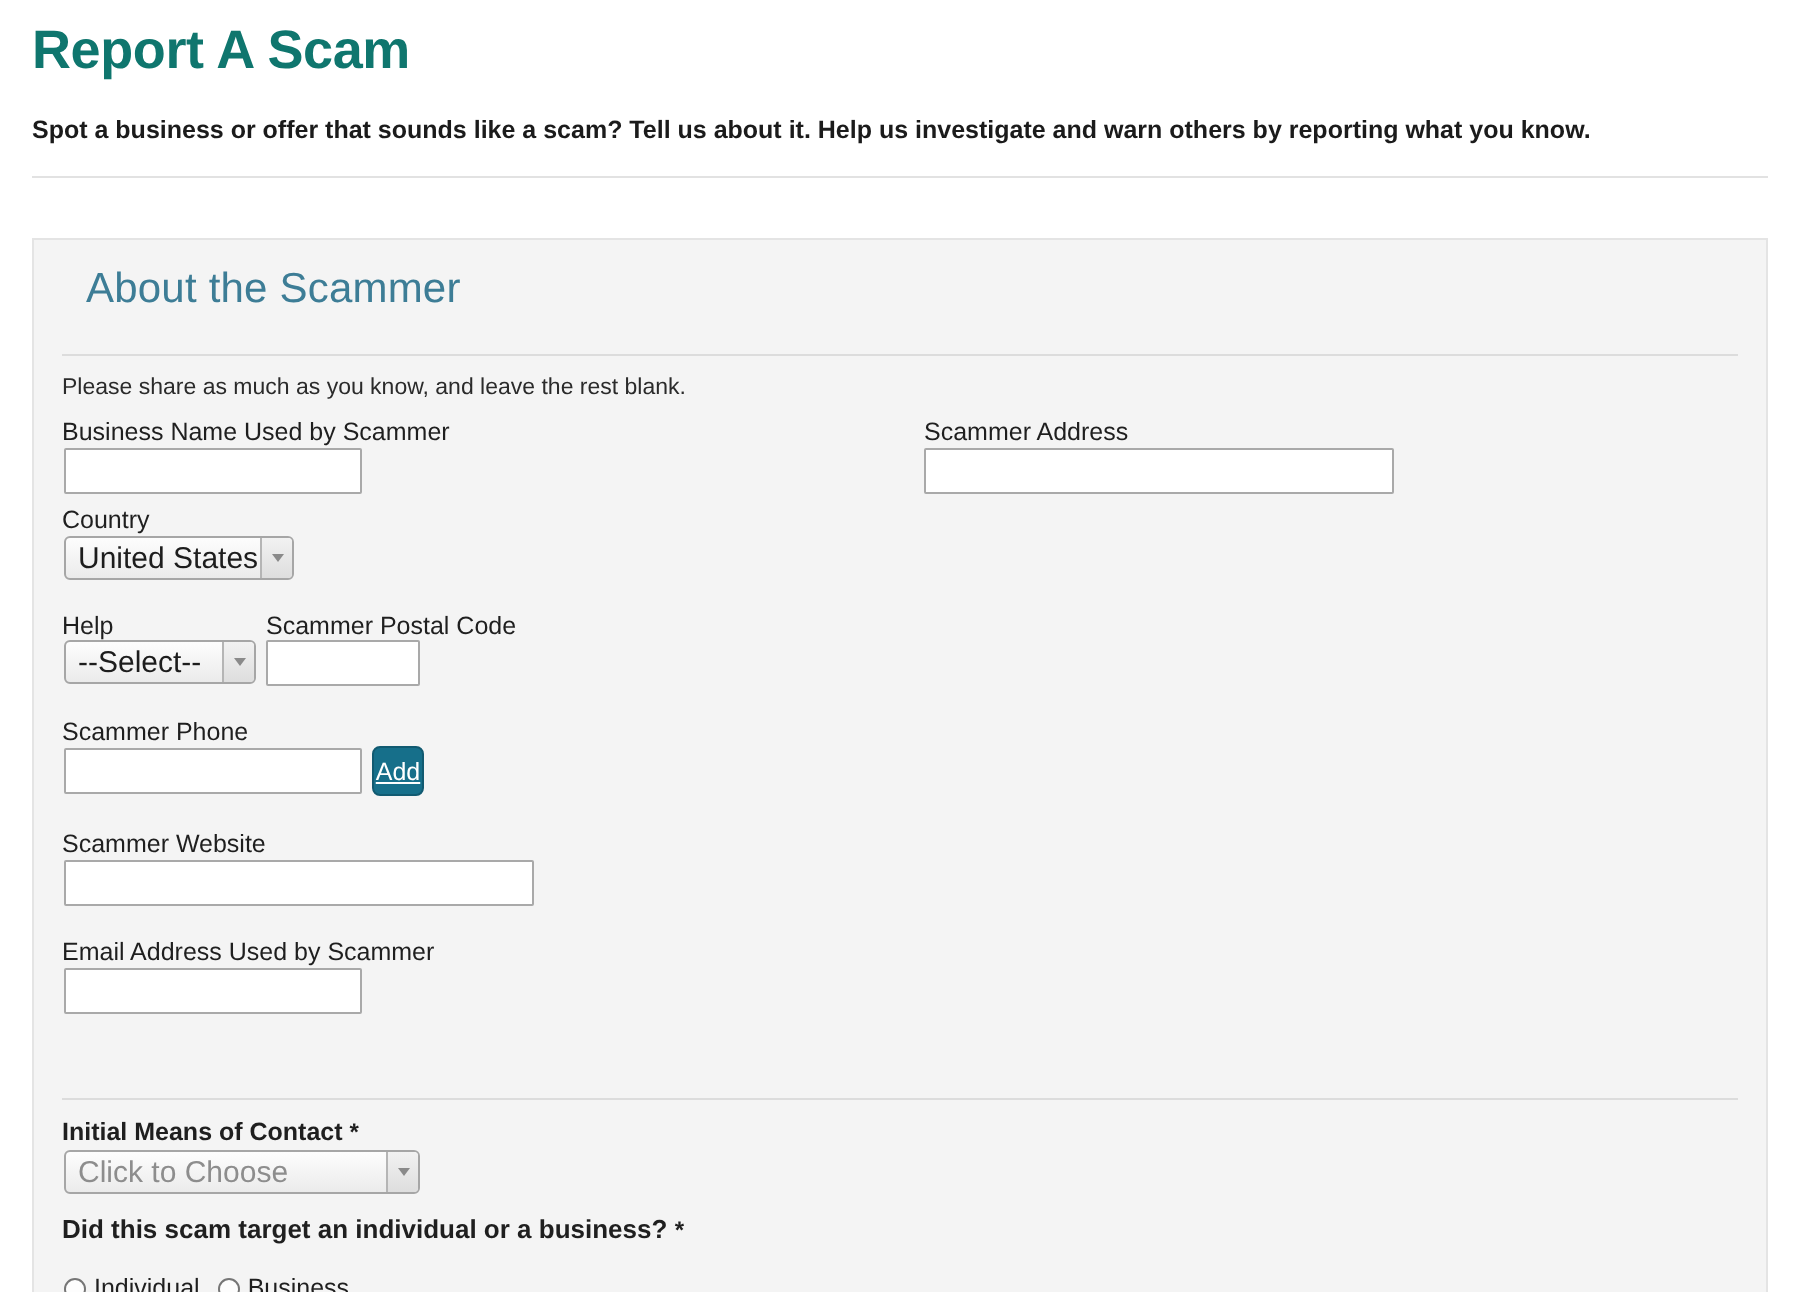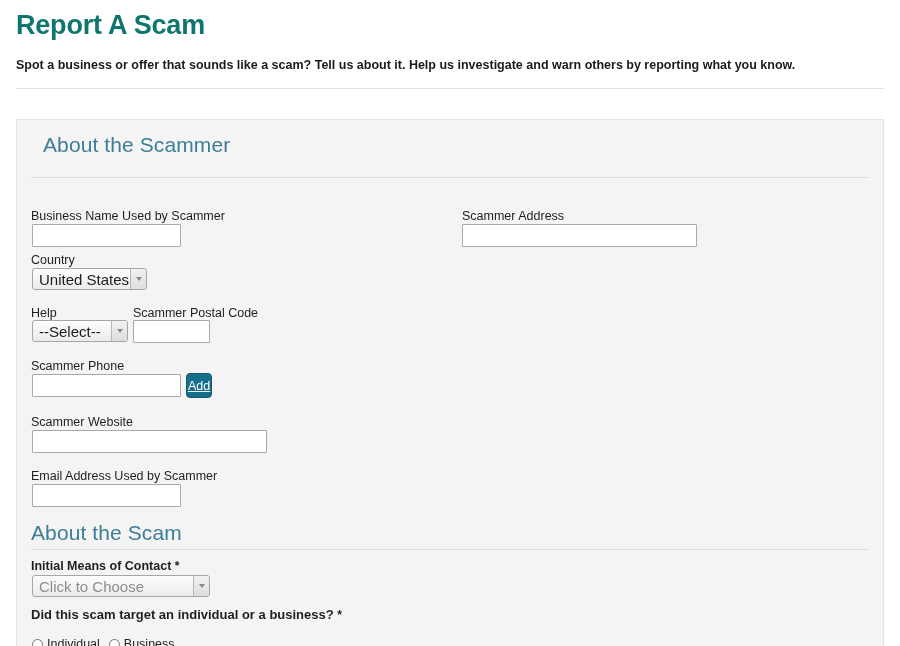--- a/index.html
+++ b/index.html
@@ -202,20 +202,21 @@
   <h1 class="page-title">Report A Scam</h1>
   <p class="page-intro">Spot a business or offer that sounds like a scam? Tell us about it. Help us investigate and warn others by reporting what you know.</p>
   <div class="top-divider"></div>
 
   <div class="panel">
     <div class="panel-inner">
 
       <h2 class="section-heading" style="left:14px; top:12px;margin-left:12px;">About the Scammer</h2>
       <div class="section-rule" style="left:14px; top:57px; width:838px;"></div>
 
+      <div class="hint-text" style="left:14px; top:67px;">Please share as much as you know, and leave the rest blank.</div>
 
       <label class="field-label" style="left:14px; top:88px;">Business Name Used by Scammer</label>
       <input class="text-input" style="left: 15px; top: 104px; width: 149px;" type="text" placeholder="">
 
       <label class="field-label" style="left:445px; top:88px;">Scammer Address</label>
       <input class="text-input" style="left: 445px; top: 104px; width: 235px;" type="text" placeholder="">
 
       <label class="field-label" style="left:14px; top:132px;">Country</label>
       <div class="select-wrap" style="left:15px; top:148px; width:115px;">
         <span class="select-value">United States</span>
@@ -238,21 +239,20 @@
       <label class="field-label" style="left:14px; top:238px;">Scammer Phone</label>
       <input class="text-input" style="left: 15px; top: 254px; width: 149px;" type="text" placeholder="">
       <div class="add-button" style="left:169px; top:253px; width:26px;">Add</div>
 
       <label class="field-label" style="left:14px; top:294px;">Scammer Website</label>
       <input class="text-input" style="left: 15px; top: 310px; width: 235px;" type="text" placeholder="">
 
       <label class="field-label" style="left:14px; top:348px;">Email Address Used by Scammer</label>
       <input class="text-input" style="left: 15px; top: 364px; width: 149px;" type="text" placeholder="">
 
-      <h2 class="section-heading" style="left:14px; top:400px;">About the Scam</h2>
       <div class="section-rule" style="left:14px; top:429px; width:838px;"></div>
 
       <div class="field-label bold" style="left:14px; top:438px;">
         <span>Initial Means of Contact</span>
         <span class="req-star">*</span>
       </div>
       <div class="select-wrap" style="left:15px; top:455px; width:178px;">
         <span class="select-value placeholder">Click to Choose</span>
         <span class="select-arrow-btn">
           <span class="caret"></span>

